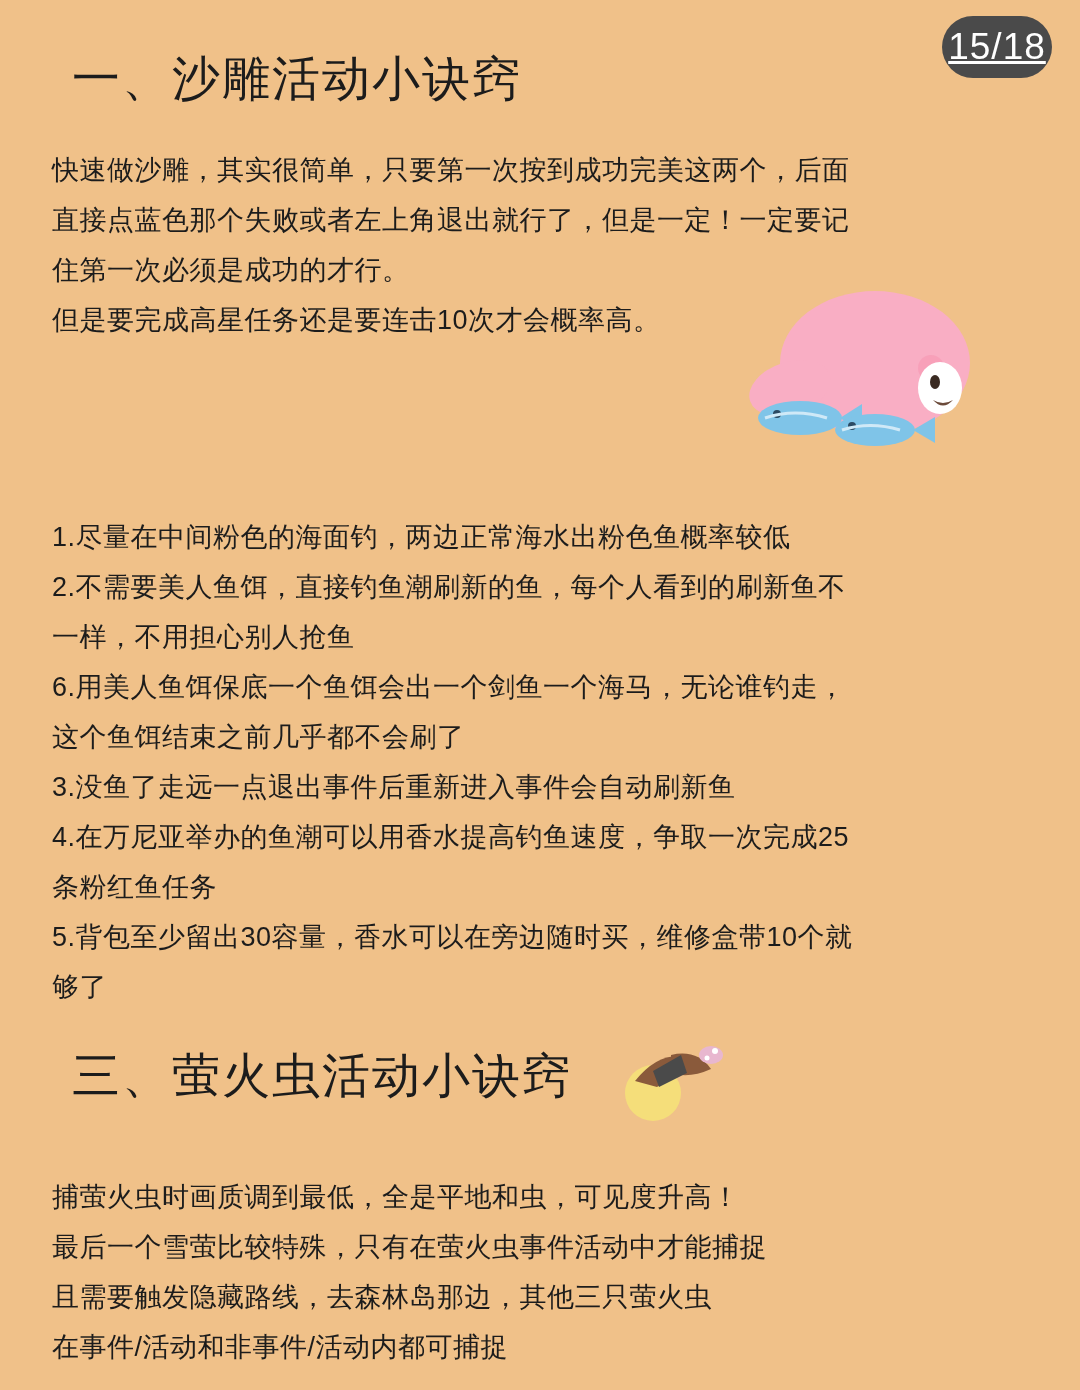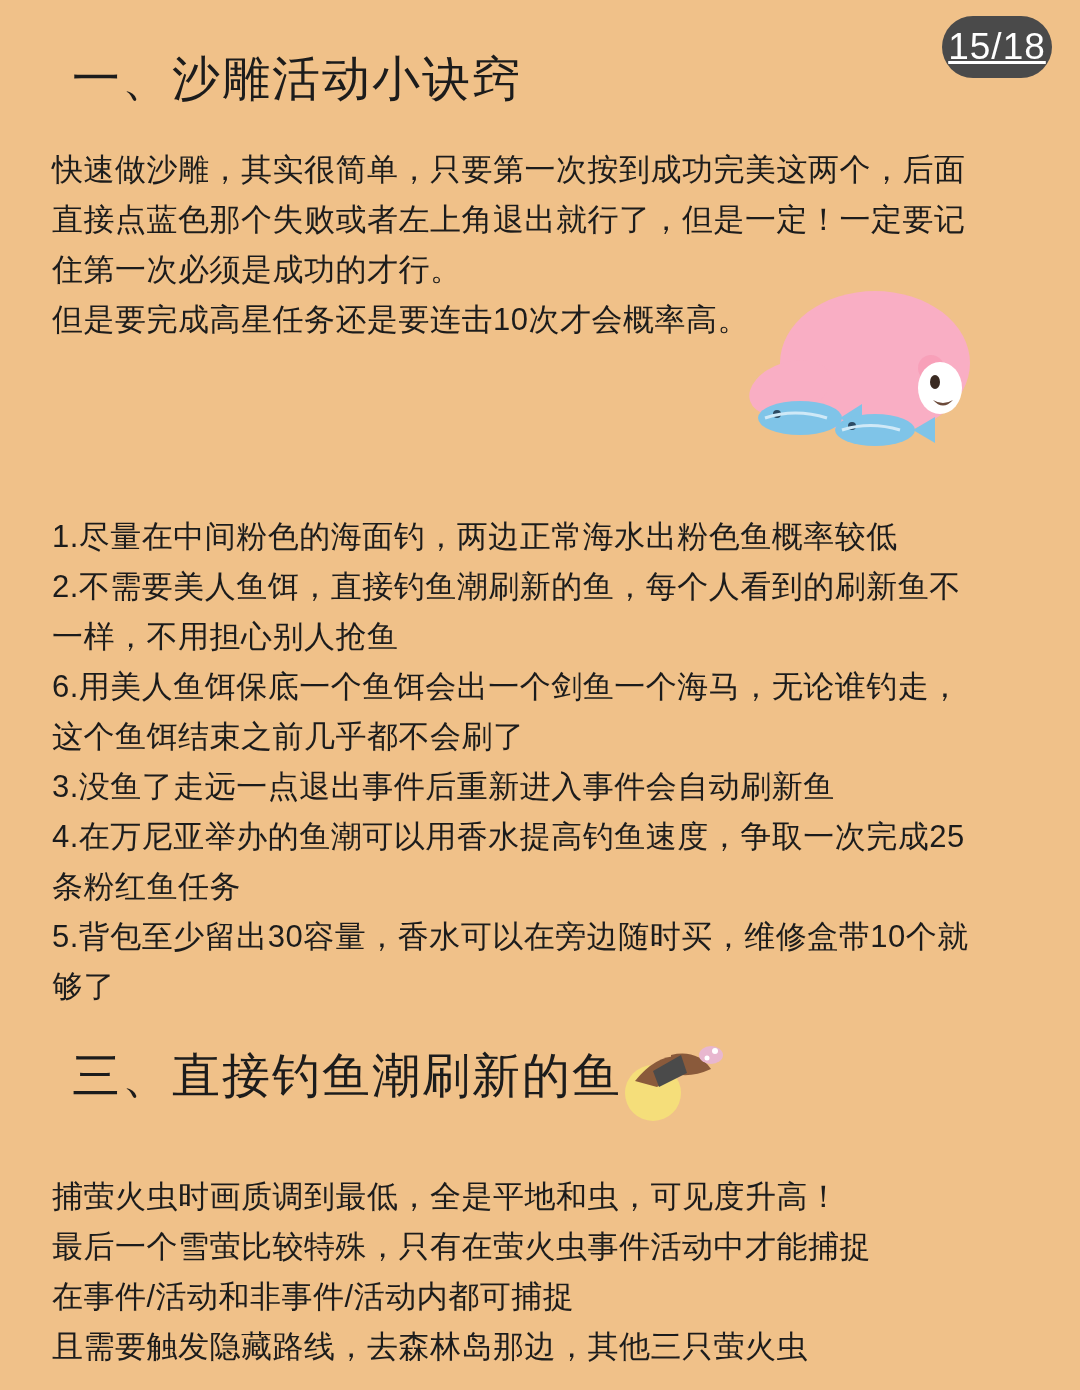--- a/index.html
+++ b/index.html
@@ -50,21 +50,21 @@
     align-items: center;
   }
   .title-1 { position: absolute; left: 72px; top: 50px; }
   .title-2 { position: absolute; left: 72px; top: 400px; }
   .title-3 { position: absolute; left: 72px; top: 1047px; }
 
   .body-block {
     position: absolute;
     left: 52px;
     right: 50px;
-    font-size: 31px;
+    font-size: 27px;
     line-height: 50px;
     letter-spacing: 0.5px;
   }
   .block-1 { top: 145px; width: 920px; }
   .block-2 { top: 512px; width: 930px; }
   .block-3 { top: 1172px; width: 930px; }
 
   .body-block p {
     margin: 0;
     padding: 0;
@@ -142,34 +142,34 @@
     <p>一样，不用担心别人抢鱼</p>
     <p>6.用美人鱼饵保底一个鱼饵会出一个剑鱼一个海马，无论谁钓走，</p>
     <p>这个鱼饵结束之前几乎都不会刷了</p>
     <p>3.没鱼了走远一点退出事件后重新进入事件会自动刷新鱼</p>
     <p>4.在万尼亚举办的鱼潮可以用香水提高钓鱼速度，争取一次完成25</p>
     <p>条粉红鱼任务</p>
     <p>5.背包至少留出30容量，香水可以在旁边随时买，维修盒带10个就</p>
     <p>够了</p>
   </div>
 
-  <h2 class="section-title title-3">三、直接钓鱼潮刷新的鱼</h2>
+  <h2 class="section-title title-3">三、萤火虫活动小诀窍</h2>
 
   <div class="mushroom">
     <svg width="120" height="90" viewBox="0 0 120 90">
       <circle cx="38" cy="58" r="28" fill="#f5de7a"></circle>
       <path d="M20 46 q24 -30 52 -24 q-10 18 -30 30 z" fill="#8a5a3b"></path>
       <path d="M56 20 q26 -6 40 14 q-22 10 -40 4 z" fill="#8a5a3b"></path>
       <path d="M38 36 l28 -16 l6 18 l-28 14 z" fill="#4a4a4a"></path>
       <ellipse cx="96" cy="20" rx="12" ry="9" fill="#e8b7cf"></ellipse>
       <circle cx="100" cy="16" r="3" fill="#ffffff"></circle>
       <circle cx="92" cy="23" r="2.5" fill="#ffffff"></circle>
     </svg>
   </div>
 
   <div class="body-block block-3">
     <p>捕萤火虫时画质调到最低，全是平地和虫，可见度升高！</p>
     <p>最后一个雪萤比较特殊，只有在萤火虫事件活动中才能捕捉</p>
+    <p>且需要触发隐藏路线，去森林岛那边，其他三只萤火虫</p>
     <p>在事件/活动和非事件/活动内都可捕捉</p>
-    <p>且需要触发隐藏路线，去森林岛那边，其他三只萤火虫</p>
   </div>
 
 </div>
 
 </body></html>

